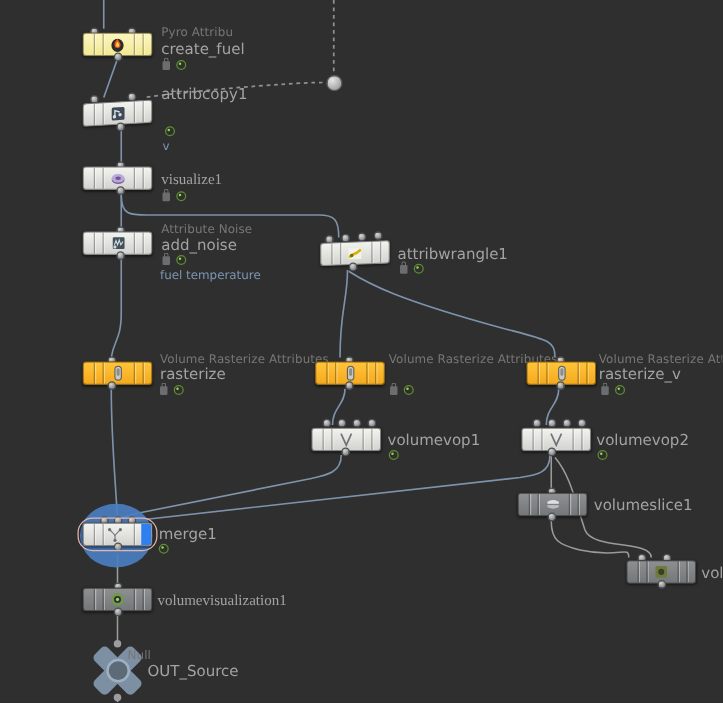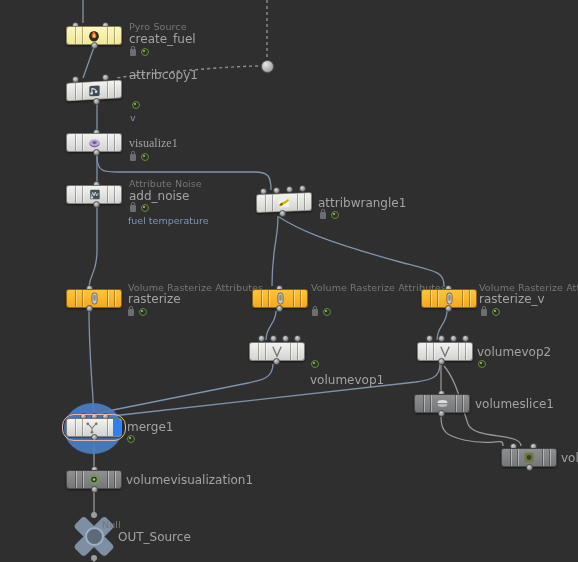--- a/index.html
+++ b/index.html
@@ -195,21 +195,21 @@
       <div class="glyph">
         <svg width="13" height="13" viewBox="0 0 16 16">
           <ellipse cx="8" cy="9" rx="6" ry="6.5" fill="#2b2b2b"></ellipse>
           <path d="M8 2.5C6 5 5 6 5 8.5a3 3 0 006 0C11 6.5 9.5 5.5 8 2.5z" fill="#f05a1e"></path>
           <path d="M8 5.4C7 7 6.6 7.6 6.6 8.9a1.5 1.5 0 003 0C9.6 7.7 8.8 7 8 5.4z" fill="#ffd84a"></path>
         </svg>
       </div>
     </div>
     <div class="dot out" style="left:25px;top:16px;"></div>
   </div>
-  <div class="lbl type" style="left:129px;top:21px;">Pyro Source</div>
+  <div class="lbl type" style="left:129px;top:21px;">Pyro Attribu</div>
   <div class="lbl name" style="left:129px;top:32px;">create_fuel</div>
   <div class="flags" style="left:130px;top:48px;">
     <span class="lock"></span>
     <span class="ring"></span>
   </div>
 
   <div class="node sk" style="left:66px;top:81px;">
     <div class="dot" style="left:6px;top:-5px;"></div>
     <div class="dot" style="left:36px;top:-7px;"></div>
     <div class="body white">
@@ -403,21 +403,21 @@
           <i style="left:47px"></i>
       </div>
       <div class="glyph">
         <svg width="13" height="13" viewBox="0 0 14 14">
           <path d="M2.5 2 L7 12 L11.5 2" stroke="#6f7276" stroke-width="1.4" fill="none"></path>
         </svg>
       </div>
     </div>
     <div class="dot out" style="left:24px;top:16px;"></div>
   </div>
-  <div class="lbl name" style="left:310px;top:345px;margin-top:28px;">volumevop1</div>
+  <div class="lbl name" style="left:310px;top:345px;">volumevop1</div>
   <div class="flags" style="left:311px;top:360px;">
     <span class="ring"></span>
   </div>
 
   <div class="node" style="left:417px;top:342px;">
     <div class="dot" style="left:9px;top:-7px;"></div>
     <div class="dot" style="left:21px;top:-7px;"></div>
     <div class="dot" style="left:33px;top:-7px;"></div>
     <div class="dot" style="left:45px;top:-7px;"></div>
     <div class="body white">
@@ -504,21 +504,21 @@
       <div class="glyph">
         <svg width="13" height="13" viewBox="0 0 14 14">
           <circle cx="7" cy="7" r="5.4" fill="#6f9a4a"></circle>
           <circle cx="7" cy="7" r="3" fill="#2f2f2f"></circle>
           <circle cx="7" cy="7" r="1.4" fill="#a8cf6e"></circle>
         </svg>
       </div>
     </div>
     <div class="dot out" style="left:25px;top:16px;"></div>
   </div>
-  <div class="lbl name" style="left:126px;top:473px;">volumevisualization1</div>
+  <div class="lbl name" style="left:126px;top:473px;font-family:Liberation Serif, serif;">volumevisualization1</div>
 
   <div class="node" style="left:501px;top:448px;">
     <div class="dot" style="left:9px;top:-5px;"></div>
     <div class="dot" style="left:29px;top:-5px;"></div>
     <div class="body grey">
       <div class="stripes">
         <i style="left:8px"></i>
           <i style="left:15px"></i>
           <i style="left:40px"></i>
           <i style="left:47px"></i>

